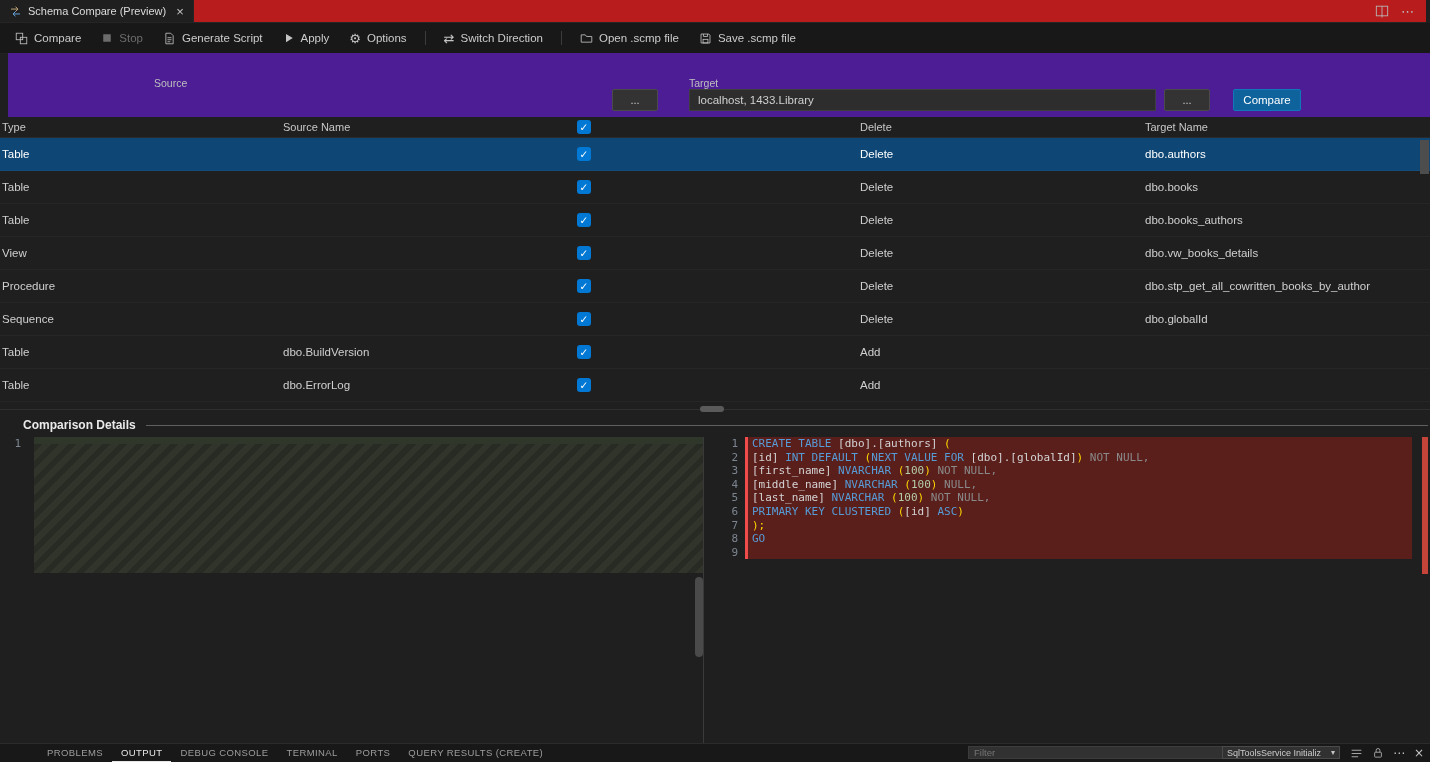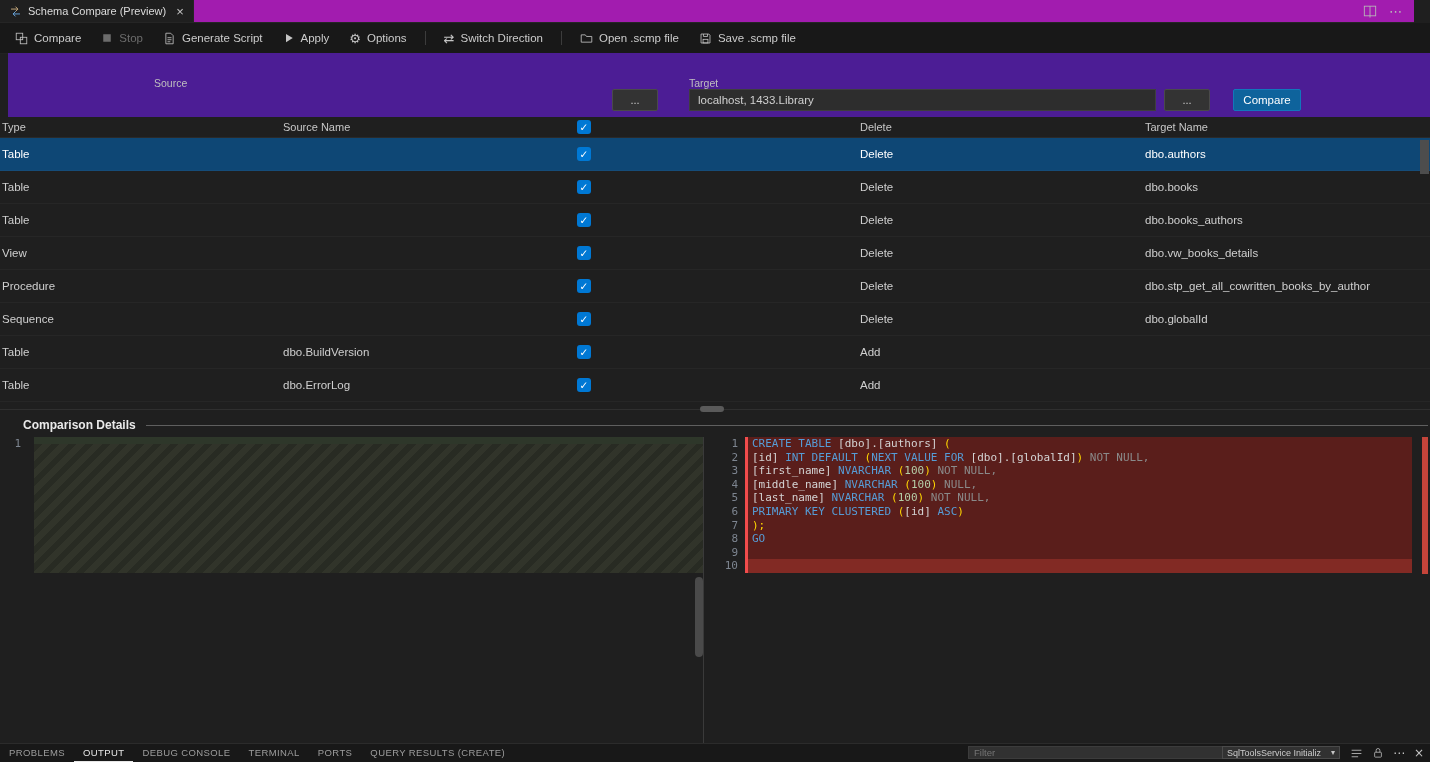--- a/index.html
+++ b/index.html
@@ -2,21 +2,21 @@
 <html style="--accent: #0e639c; --selection-bg: #0e4775; --checkbox-bg: #0078d4; --removed-line-bg: #5a1e1b; --removed-line-bright-bg: #822a24; --removed-gutter: #f14c4c; --overview-removed: #c4443a; --insert-tint-bg: #3a4a33;"><head>
 <meta charset="utf-8">
 <style>
   html,body{margin:0;padding:0;background:#1f1f1f;width:1430px;height:762px;overflow:hidden;
     font-family:"Liberation Sans","DejaVu Sans",sans-serif;-webkit-font-smoothing:antialiased;}
   .app{position:relative;width:1430px;height:762px;background:#1f1f1f;color:#cccccc;font-size:11.5px;}
   svg{display:block}
   .uni{font-family:"DejaVu Sans",sans-serif;}
 
   
-  .tabbar{position:absolute;top:0;left:0;right:16px;height:22px;background:#a21caf;border-bottom:1px solid #252525;display:flex;align-items:stretch;}
+  .tabbar{position:absolute;top:0;left:0;right:4px;height:22px;background:#b91c1c;border-bottom:1px solid #252525;display:flex;align-items:stretch;}
   .tab{display:flex;align-items:center;gap:6px;padding:0 9px;background:#1f1f1f;border-right:1px solid #252525;font-size:11px;color:#dcdcdc;}
   .tab-close{margin-left:4px;color:#c5c5c5;font-size:13px;line-height:1;}
   .tabbar-actions{margin-left:auto;display:flex;align-items:center;gap:12px;padding-right:12px;color:#b8b8b8;}
   .tabbar-actions .icon-btn{font-size:13px;}
 
   
   .toolbar{position:absolute;top:23px;left:0;right:0;height:30px;background:#181818;border-bottom:1px solid #222222;display:flex;align-items:center;padding-left:6px;gap:2px;}
   .tb-item{display:flex;align-items:center;gap:6px;padding:4px 9px;border-radius:4px;color:#cccccc;font-size:11.5px;}
   .tb-item .tb-icon{display:flex;align-items:center;color:#c5c5c5;font-size:13px;line-height:1;}
   .tb-item.disabled{color:#6c6c6c;}
@@ -344,31 +344,27 @@
     <span class="cl-content"><span class="tok-pun">);</span></span>
   </div>
           <div class="code-line">
     <span class="cl-num">8</span>
     <span class="cl-content"><span class="tok-kw">GO</span></span>
   </div>
           <div class="code-line">
     <span class="cl-num">9</span>
     <span class="cl-content"></span>
   </div>
-          <div class="code-line bright">
-    <span class="cl-num">10</span>
-    <span class="cl-content"></span>
-  </div>
         </div>
       <div class="overview"></div>
     </div>
   </div>
 
   <div class="panel">
-    <div style="display:flex;align-items:stretch;" id="panel-tabs">
+    <div style="display:flex;align-items:stretch;padding-left:38px;" id="panel-tabs">
         <div class="panel-tab">PROBLEMS</div>
         <div class="panel-tab active">OUTPUT</div>
         <div class="panel-tab">DEBUG CONSOLE</div>
         <div class="panel-tab">TERMINAL</div>
         <div class="panel-tab">PORTS</div>
         <div class="panel-tab">QUERY RESULTS (CREATE)</div>
       </div>
     <input class="filter-input" placeholder="Filter" style="">
     <div class="panel-select">
       <span>SqlToolsService Initializ</span>

